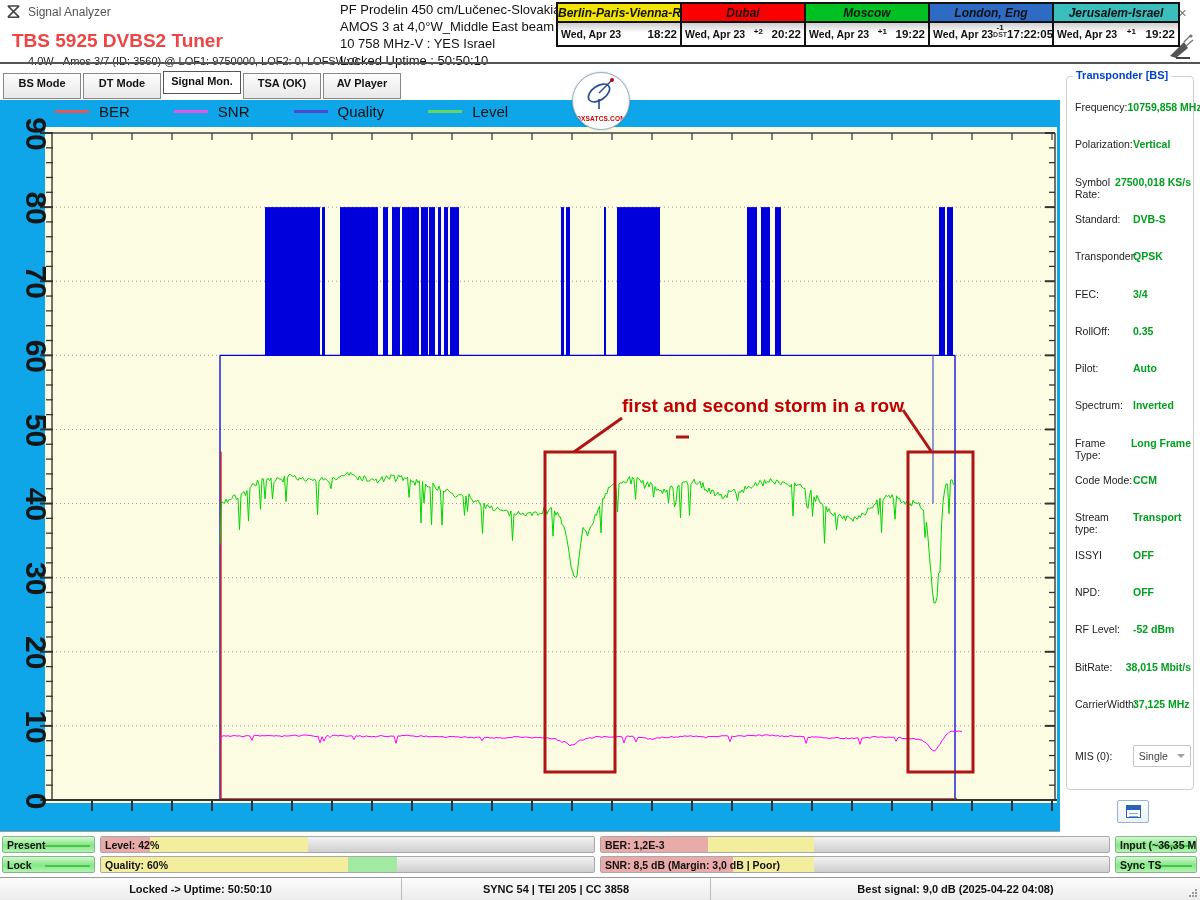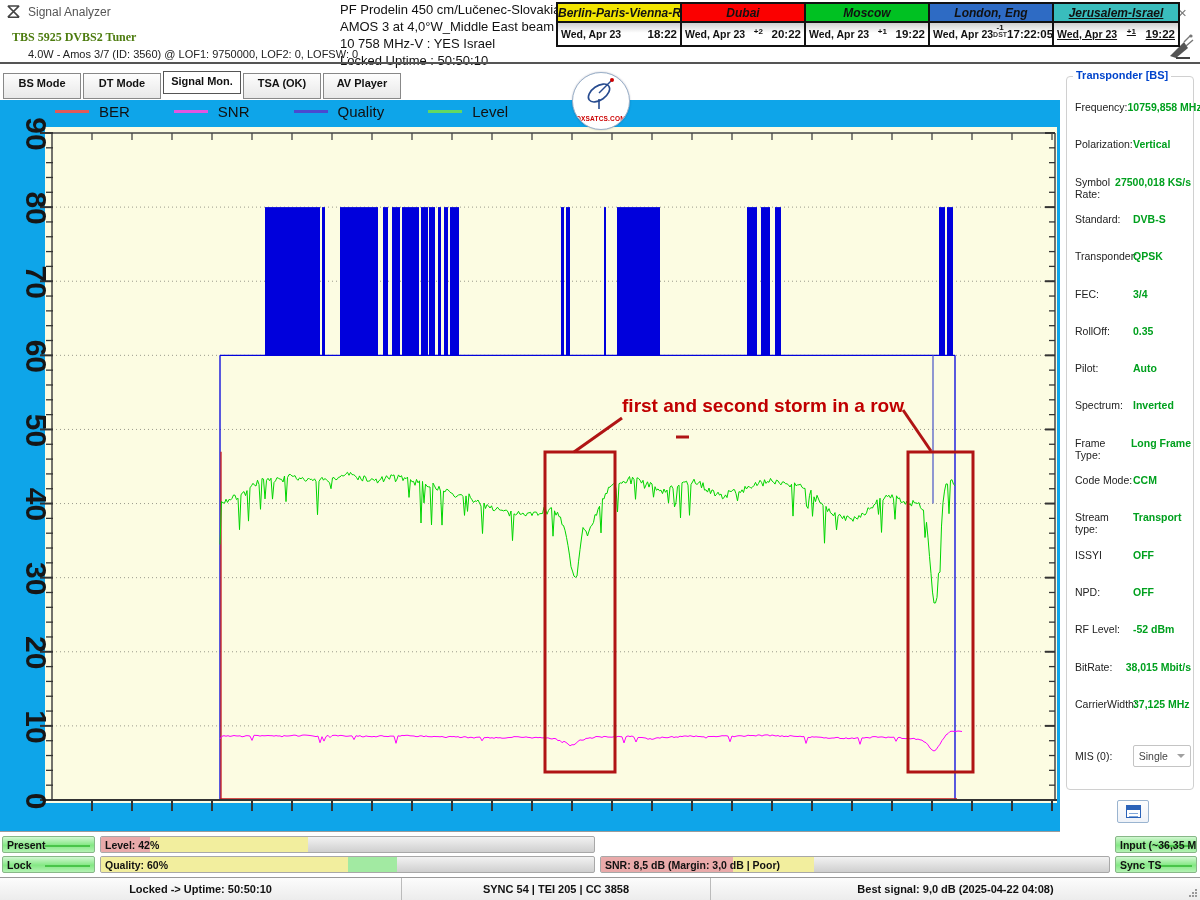--- a/index.html
+++ b/index.html
@@ -7,29 +7,29 @@
   #win{position:relative;width:1200px;height:900px;background:#fff;overflow:hidden;
        font-family:"Liberation Sans",sans-serif;color:#111;}
 
   
   .titlebar{position:absolute;left:6px;top:4px;display:flex;align-items:center;gap:7px;}
   .titlebar .appicon{width:15px;height:15px;}
   .titlebar .title{font-size:12px;color:#555;}
   .close-x{position:absolute;left:1178px;top:4px;font-size:15px;color:#777;cursor:default;}
   .sat-icon{position:absolute;left:1164px;top:34px;}
   .tuner{position:absolute;left:12px;top:30px;}
-  .tuner .tname{color:#4d7c0f;font-weight:bold;font-size:12px;font-family:Liberation Serif, serif;}
+  .tuner .tname{color:#ef4444;font-weight:bold;font-size:19px;}
   .tuner .tdetail{margin-left:16px;margin-top:3px;font-size:11px;color:#222;}
   .hdrinfo{position:absolute;left:340px;top:1px;width:215px;}
   .hdrinfo div{font-size:13px;line-height:17px;color:#111;white-space:nowrap;}
 
   
   #clocks{position:absolute;left:556px;top:2px;display:flex;border:2px solid #111;background:#fff;}
   .clock{width:124px;border-right:2px solid #111;}
-  .clock:last-child{border-right:none;text-decoration:underline;}
+  .clock:last-child{border-right:none;}
   .clock .cname{height:19px;line-height:19px;text-align:center;font-size:12px;font-weight:bold;
                 font-style:italic;border-bottom:2px solid #111;overflow:hidden;white-space:nowrap;}
   .clock .cval{height:22px;display:flex;align-items:center;padding:0 3px;
                background:linear-gradient(#cfcfcf,#ffffff 45%);}
   .clock .cdate{font-size:10.5px;font-weight:bold;white-space:nowrap;}
   .clock .coff{flex:1;text-align:center;font-size:8px;font-weight:bold;line-height:7px;margin-top:-6px;}
   .clock .coff .dst{font-size:7px;color:#333;}
   .clock .ctime{font-size:11.5px;font-weight:bold;white-space:nowrap;}
   .top-rule{position:absolute;left:0;top:62px;width:1200px;height:2px;background:#555;}
 
@@ -511,20 +511,25 @@
 
   <div class="mrow" id="mrow0">
       <div class="bar pos-a green">
         <span class="blabel">Present</span>
       </div>
       <div class="bar pos-b">
         <div class="seg" style="left: 0%; width: 10%; background: rgb(233, 170, 170);"></div>
         <div class="seg" style="left: 10%; width: 32%; background: rgb(242, 238, 158);"></div>
         <span class="blabel">Level: 42%</span>
       </div>
+      <div class="bar pos-c">
+        <div class="seg" style="left: 0%; width: 21%; background: rgb(233, 170, 170);"></div>
+        <div class="seg" style="left: 21%; width: 21%; background: rgb(242, 238, 158);"></div>
+        <span class="blabel">BER: 1,2E-3</span>
+      </div>
       <div class="bar pos-d green">
         <span class="blabel">Input (~36,35 Mbps)</span>
       </div>
     </div>
   <div class="mrow" id="mrow1">
       <div class="bar pos-a green">
         <span class="blabel">Lock</span>
       </div>
       <div class="bar pos-b">
         <div class="seg" style="left: 0%; width: 50%; background: rgb(242, 238, 158);"></div>

